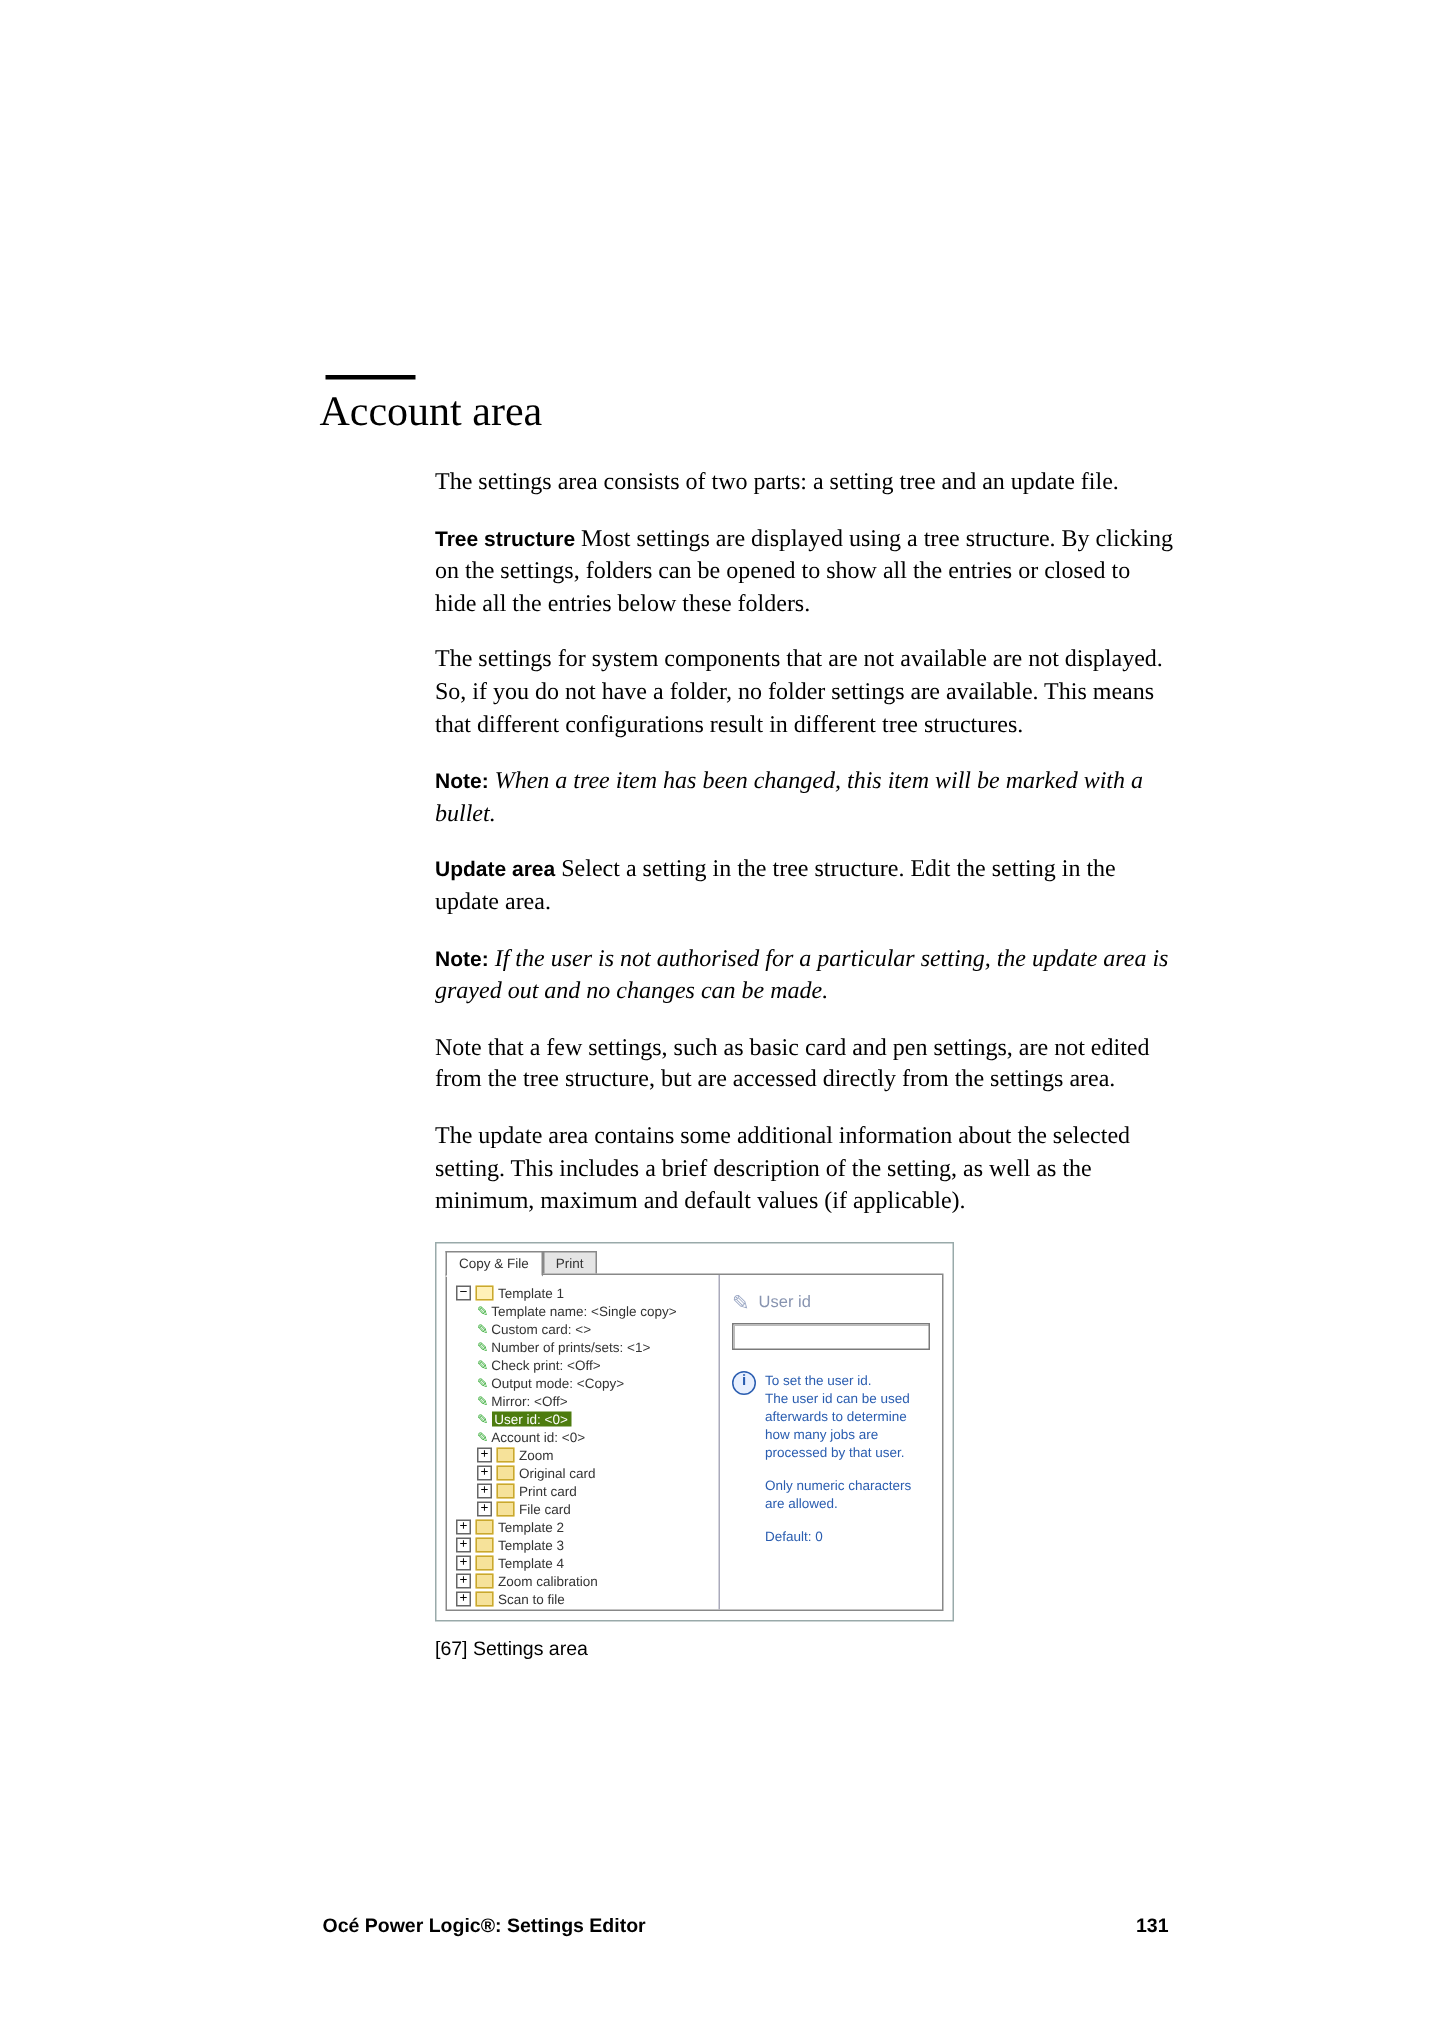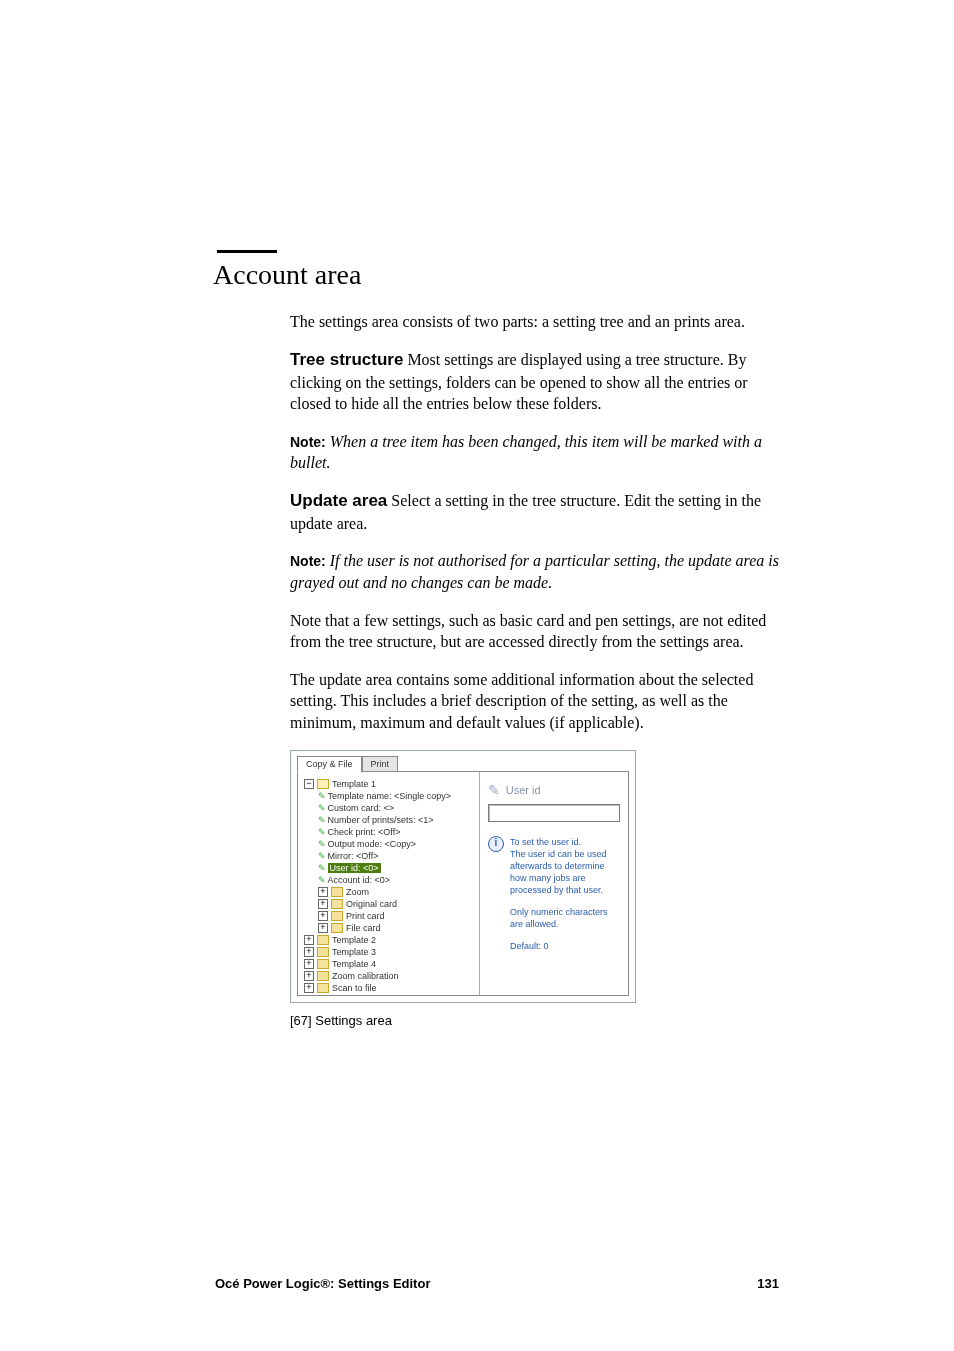--- a/index.html
+++ b/index.html
@@ -31,21 +31,21 @@
     margin-left: 75px;
     font-size: 16px;
     line-height: 1.35;
   }
   .body-text p {
     margin: 0 0 16px 0;
   }
   .runin {
     font-family: Arial, Helvetica, sans-serif;
     font-weight: bold;
-    font-size: 17px;
+    font-size: 14px;
   }
   .note-label {
     font-family: Arial, Helvetica, sans-serif;
     font-weight: bold;
     font-size: 14px;
   }
   em.italic {
     font-style: italic;
   }
   .figure {
@@ -205,26 +205,27 @@
 </style>
 </head>
 <body>
 
 <div class="page">
 
   <div class="rule"></div>
   <h1>Account area</h1>
 
   <div class="body-text">
-    <p>The settings area consists of two parts: a setting tree and an prints area.</p>
+    <p>The settings area consists of two parts: a setting tree and an update file.</p>
 
     <p>
       <span class="runin">Tree structure</span><span>  Most settings are displayed using a tree structure. By clicking on the settings, folders can be opened to show all the entries or closed to hide all the entries below these folders.</span>
     </p>
 
+    <p>The settings for system components that are not available are not displayed. So, if you do not have a folder, no folder settings are available. This means that different configurations result in different tree structures.</p>
 
     <p>
       <span class="note-label">Note:</span><em class="italic"> When a tree item has been changed, this item will be marked with a bullet.</em>
     </p>
 
     <p>
       <span class="runin">Update area</span><span>  Select a setting in the tree structure. Edit the setting in the update area.</span>
     </p>
 
     <p>

